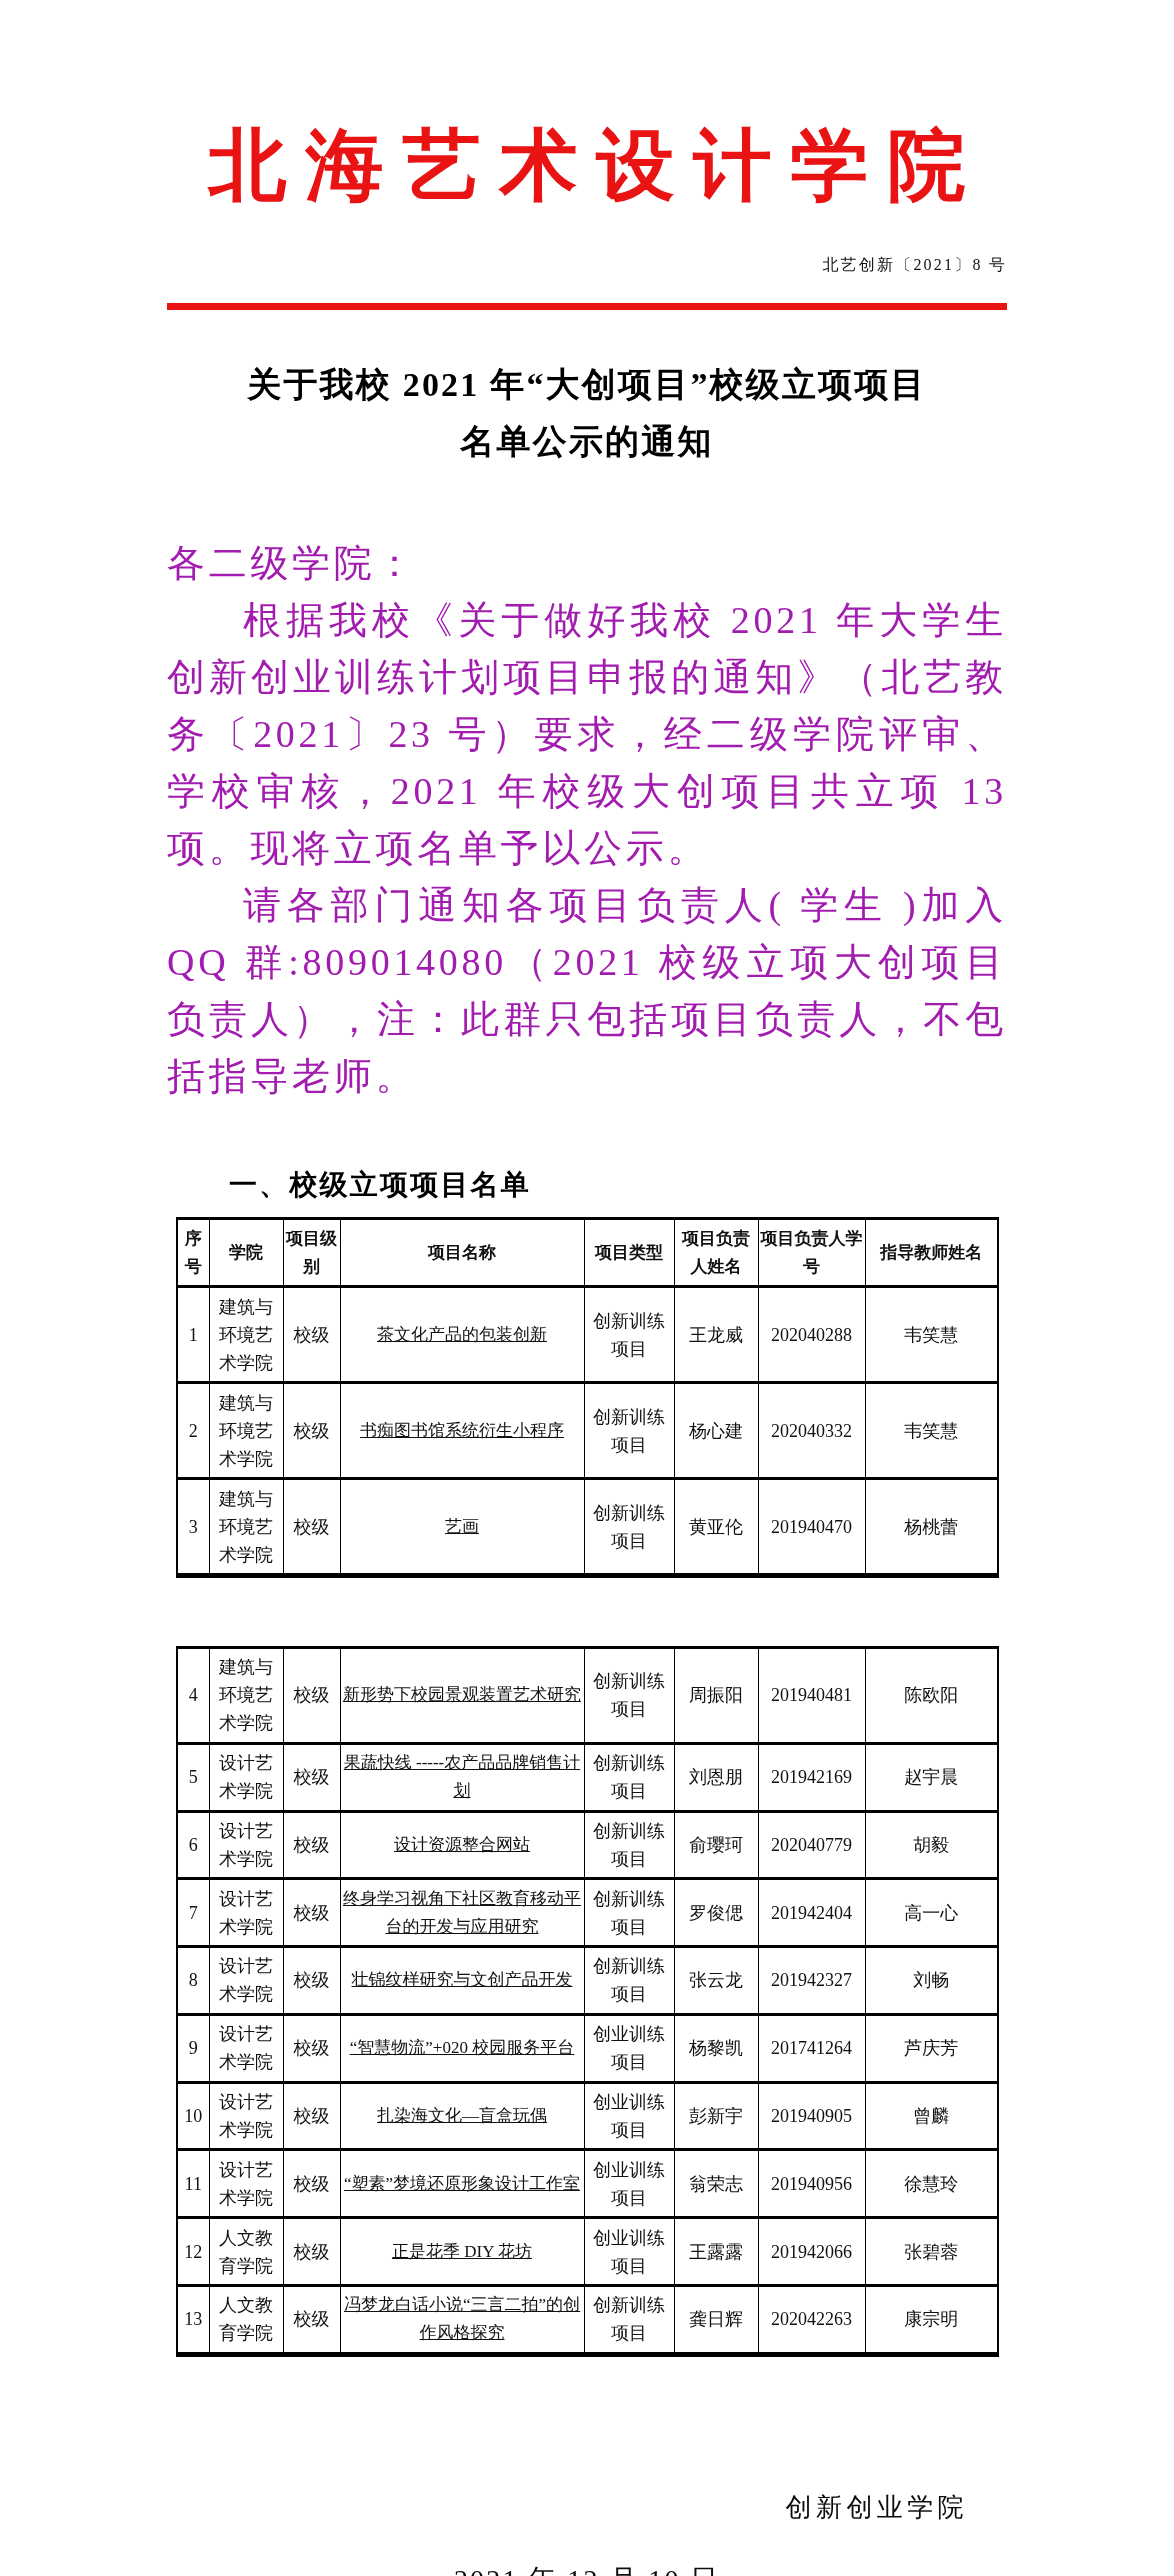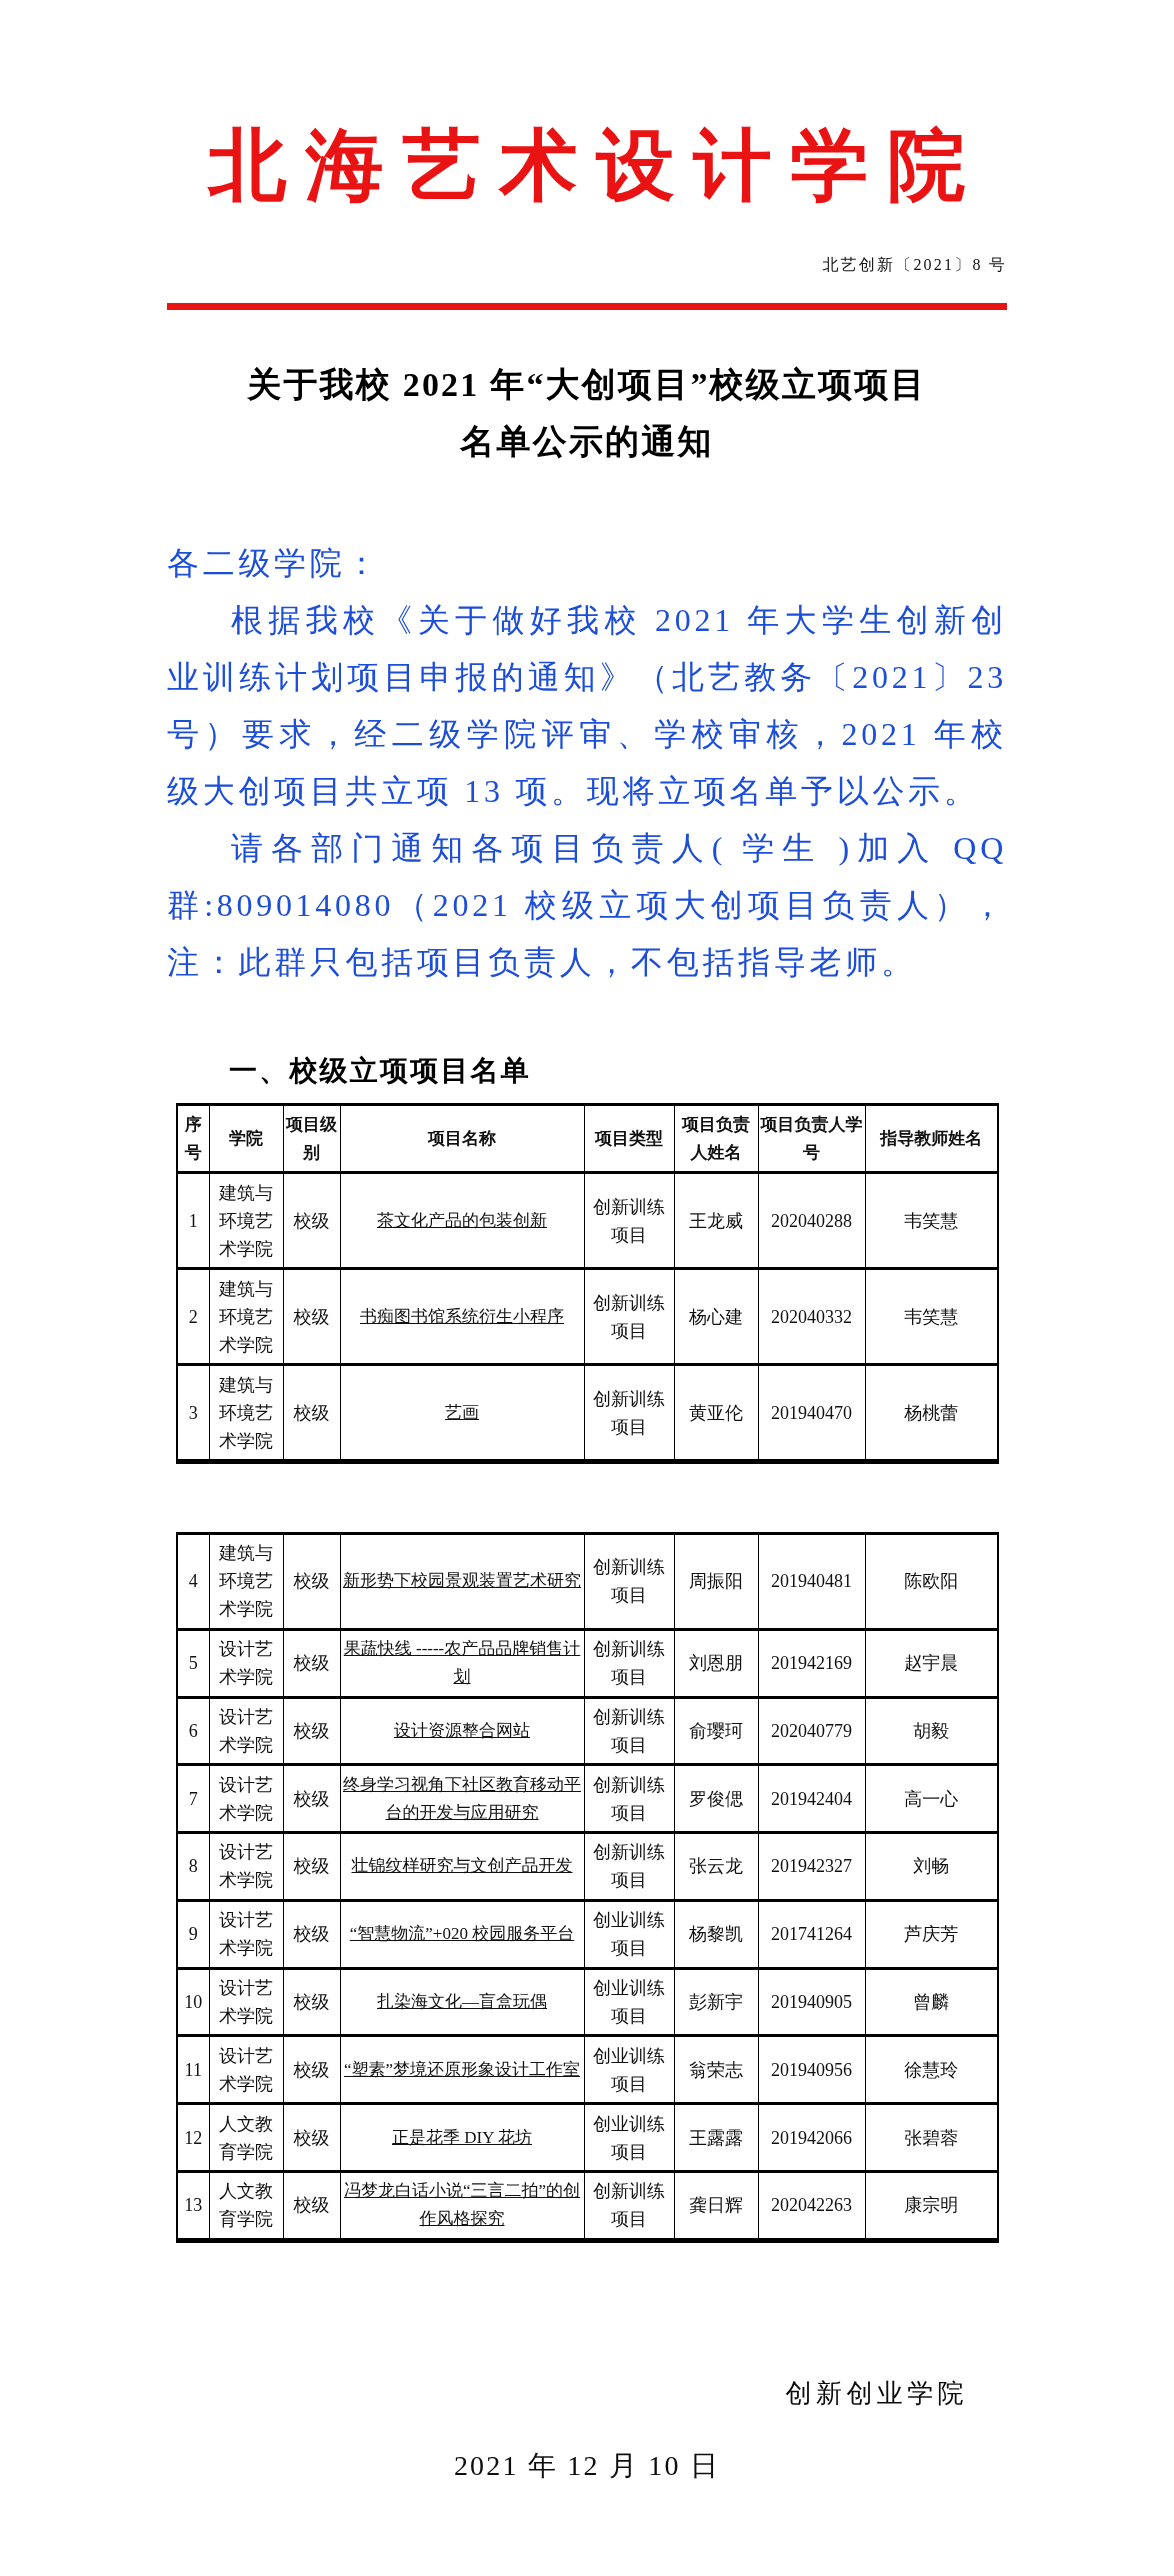--- a/index.html
+++ b/index.html
@@ -41,24 +41,24 @@
     margin-top: 46px;
     text-align: center;
     font-size: 34px;
     font-weight: bold;
     letter-spacing: 2.2px;
     line-height: 57px;
     color: #000;
   }
   .body-block {
     margin-top: 65px;
-    font-size: 32px;
+    font-size: 38px;
     letter-spacing: 3.7px;
     line-height: 57px;
-    color: #1d4ed8;
+    color: #a21caf;
   }
   .salutation { margin-bottom: 0; }
   .body-para {
     text-indent: 2em;
     text-align: justify;
     text-justify: inter-ideograph;
   }
   .section-heading {
     margin-top: 61px;
     margin-left: 62px;

